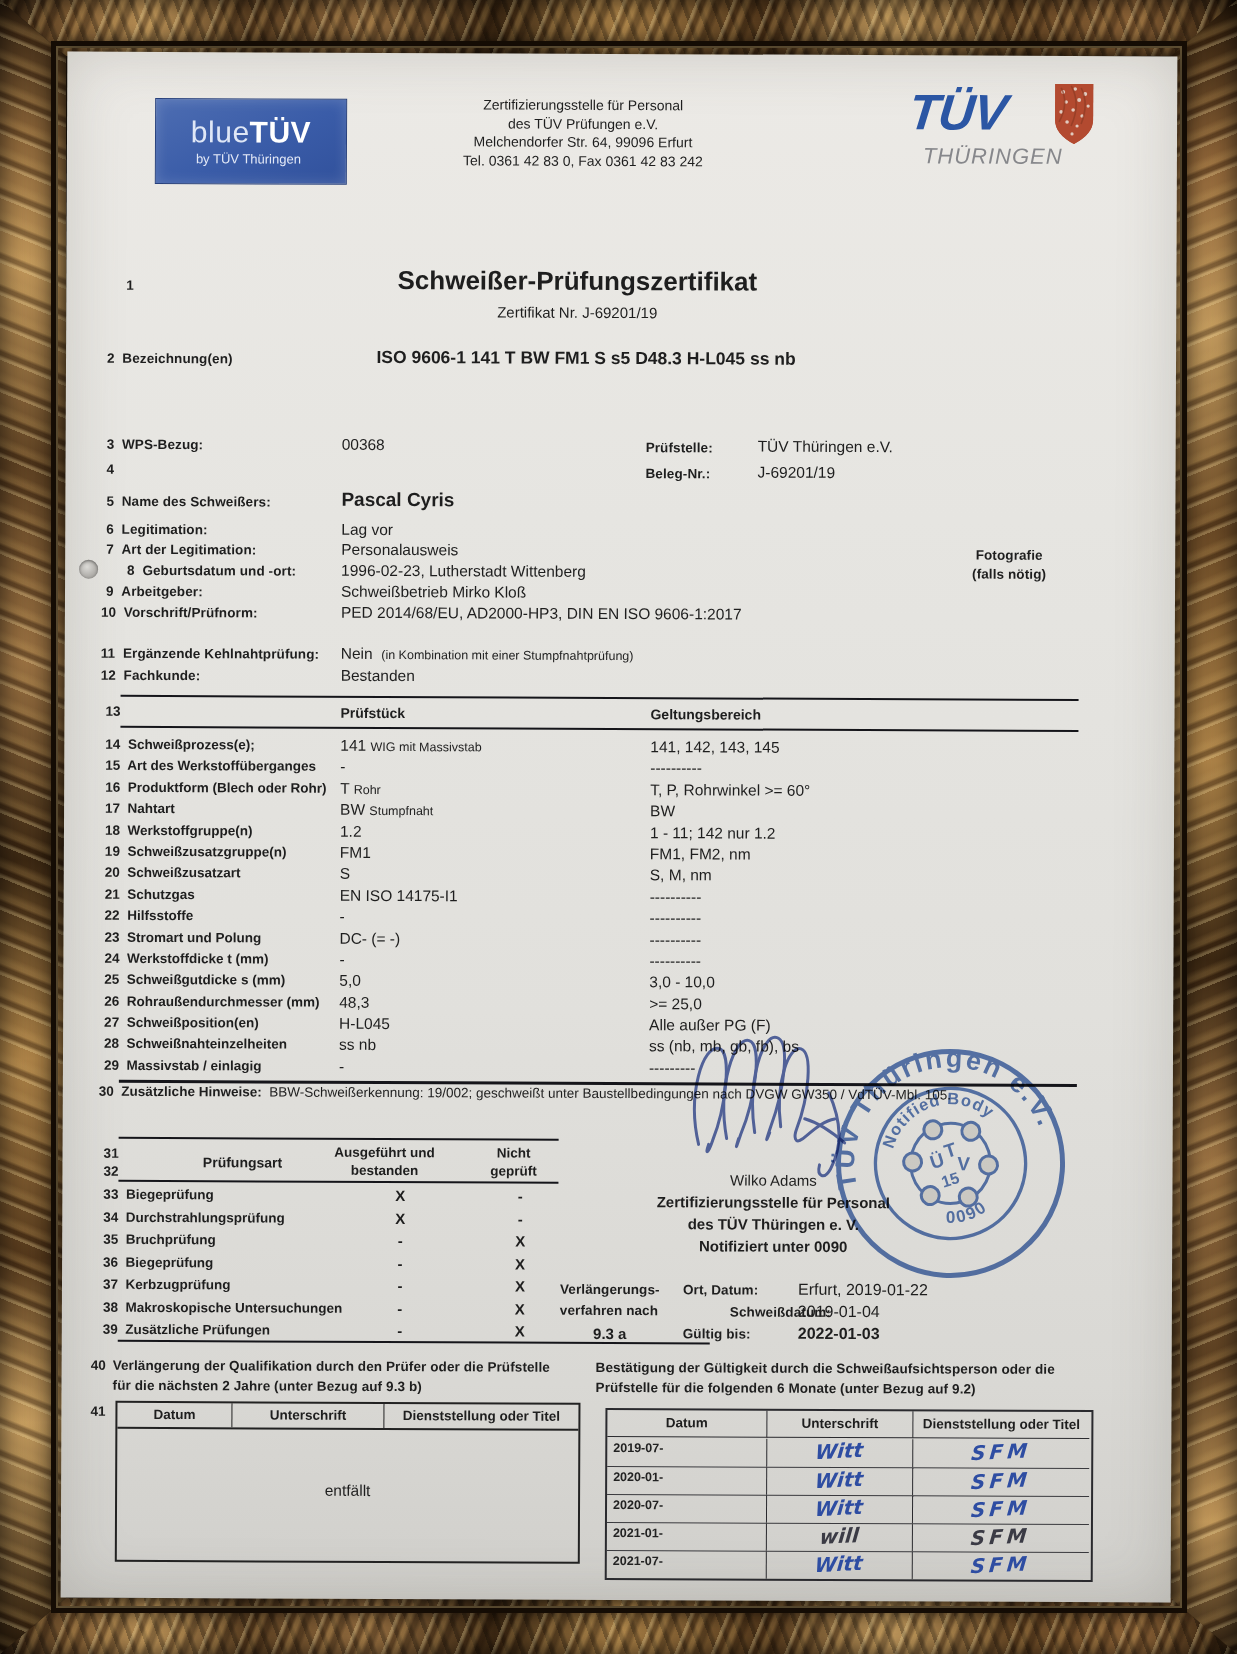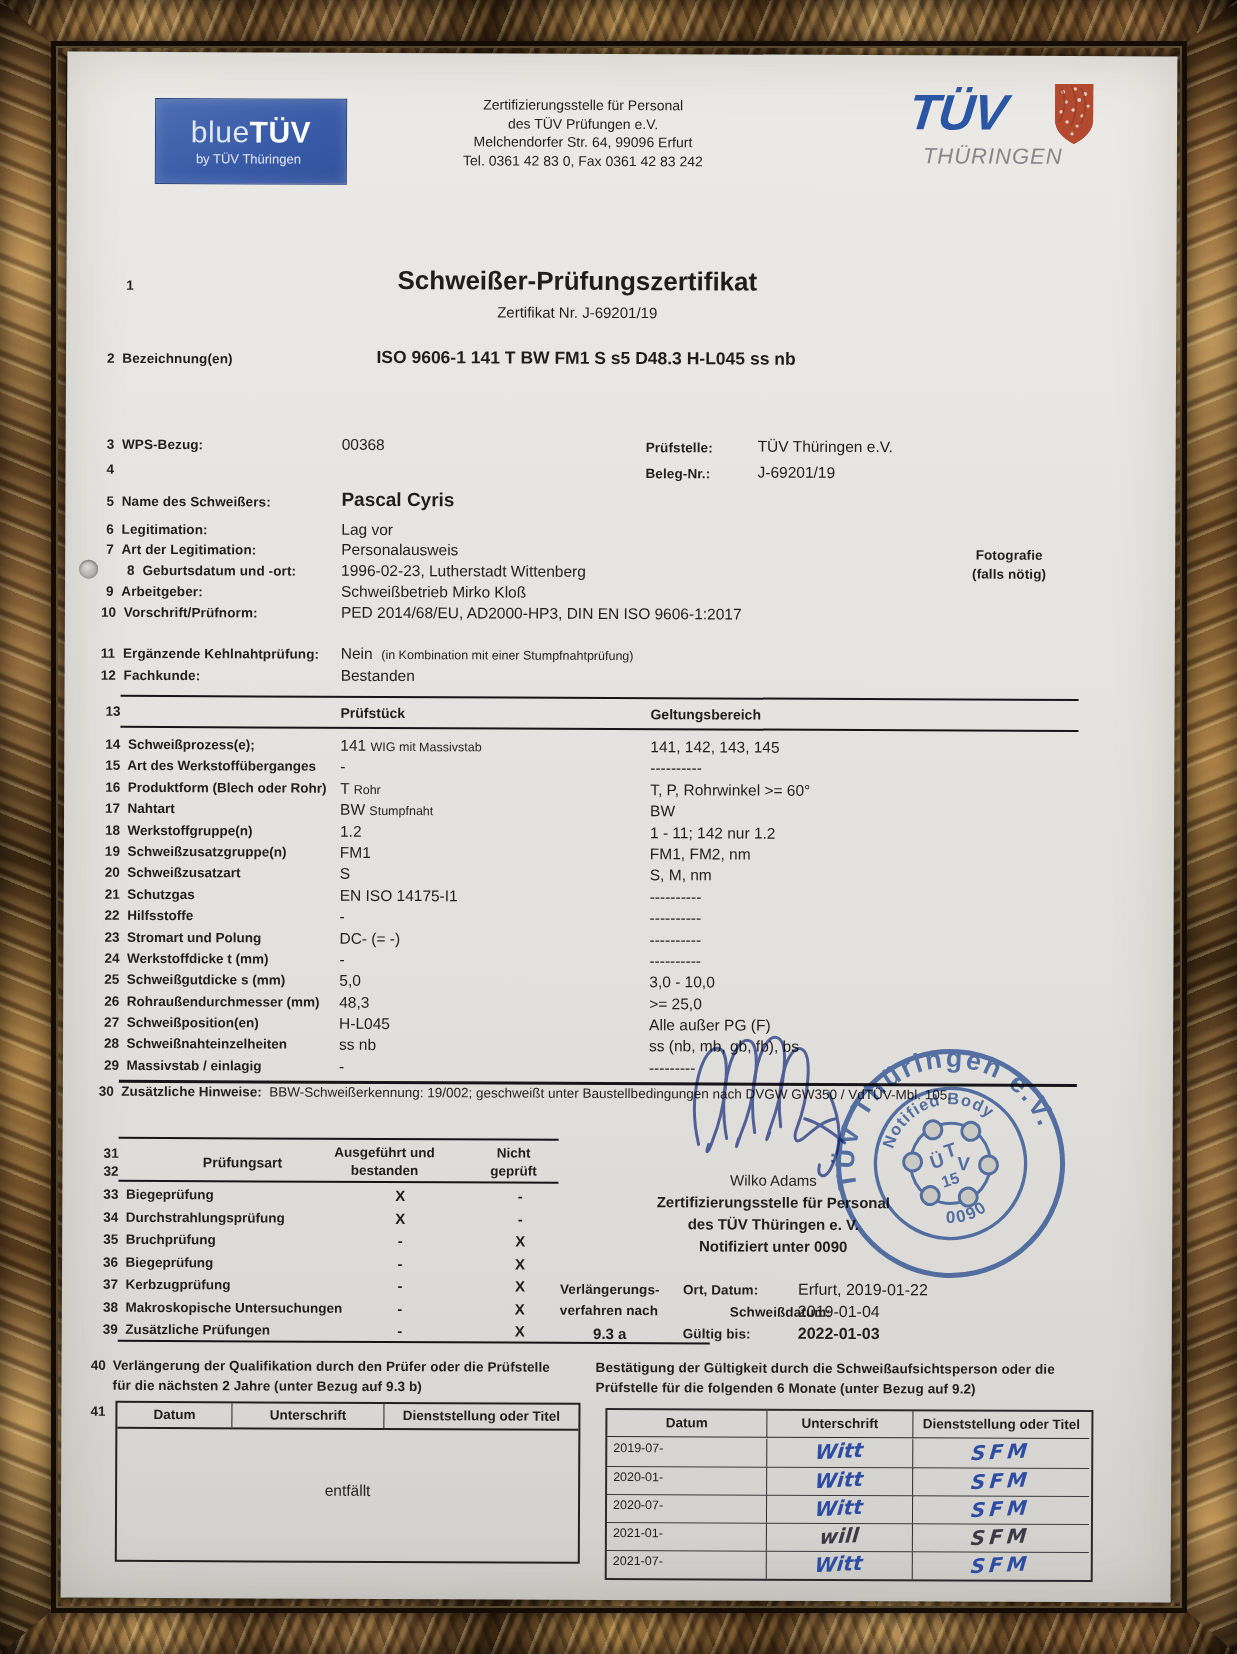--- a/index.html
+++ b/index.html
@@ -66,21 +66,21 @@
   .ltable .lhead{display:grid;grid-template-columns:114px 152px 1fr;border-bottom:2px solid #222;}
   .ltable .lhead span{text-align:center;font-weight:bold;font-size:13.5px;line-height:24px;border-left:1.6px solid #222;}
   .ltable .lhead span:first-child{border-left:none;}
   .rtable{border:2px solid #2a2a2e;display:grid;grid-template-columns:159px 146px 177px;grid-auto-rows:28px;}
   .rtable .hc{font-weight:bold;font-size:13.5px;text-align:center;line-height:26px;height:26px;
               border-bottom:1.8px solid #2a2a2e;border-left:1.6px solid #2a2a2e;}
   .rtable .hc:first-child{border-left:none;}
   .rtable .rc{border-top:1.4px solid #3a3a3e;border-left:1.6px solid #2a2a2e;overflow:visible;}
   .rtable .rc.first{border-left:none;}
   .rtable .rc.r0{border-top:none;}
-  .date{font-size:12.5px;font-weight:400;padding:16px 0 0 6px;color:#222;}
+  .date{font-size:12.5px;font-weight:700;padding:16px 0 0 6px;color:#222;}
   .hand{font-family:"DejaVu Sans",sans-serif;font-style:italic;color:#2e4da2;
         transform:rotate(-3deg) skewX(-8deg);display:inline-block;font-size:20px;font-weight:600;}
   .rc[data-ink="dark"] .hand{color:#3b3b45;}
   .stamp{mix-blend-mode:multiply;opacity:.82;}
   .sig{mix-blend-mode:multiply;opacity:.85;}
   .punch{border-radius:50%;background:radial-gradient(circle at 42% 38%,#dcdbd7,#b3b1ad 55%,#908e8a);
          box-shadow:inset 0 1px 3px rgba(0,0,0,.45);}
 </style>
 </head>
 <body>

